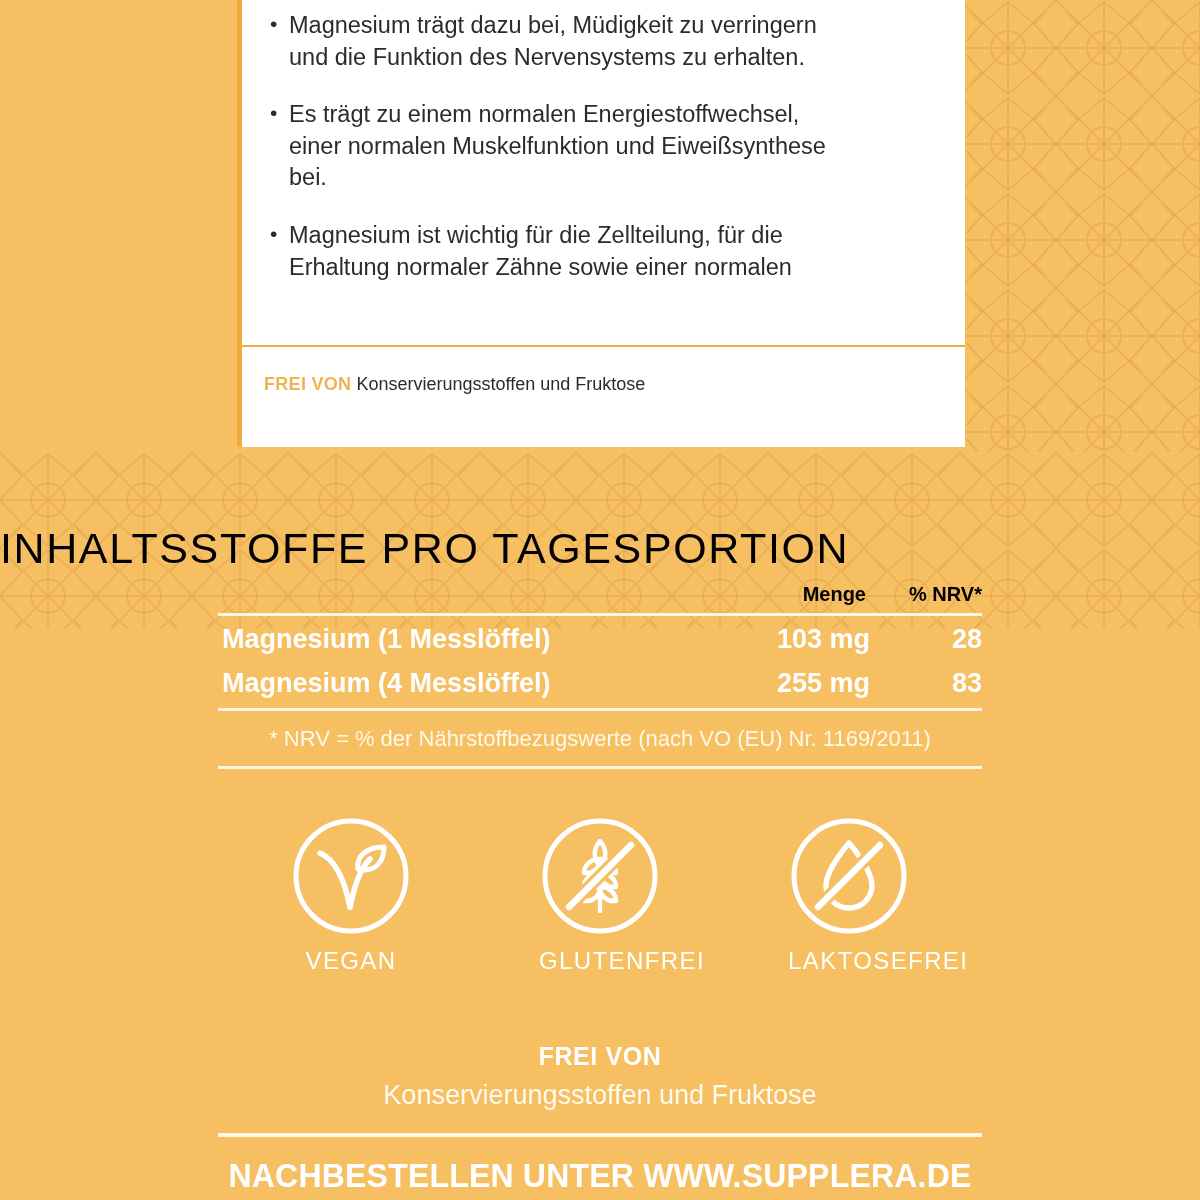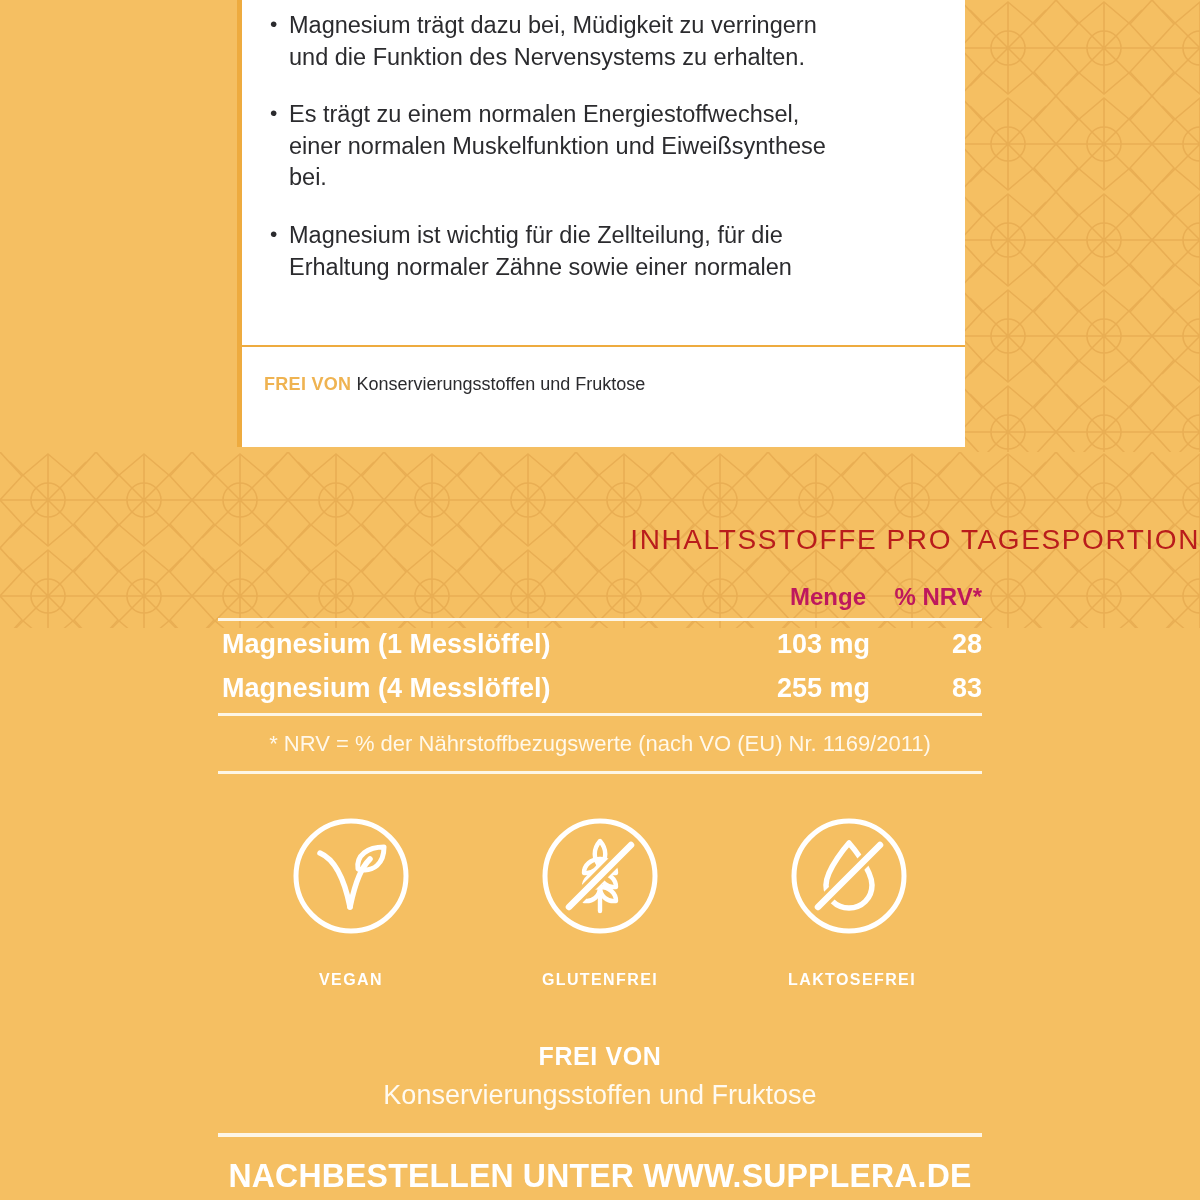--- a/index.html
+++ b/index.html
@@ -54,54 +54,54 @@
   .freivon-line{
     position:absolute;left:22px;top:386px;
     font-size:18px;color:#2b2b2e;
     white-space:nowrap;
   }
   .freivon-line .accent{color:#efb351;font-weight:bold;letter-spacing:.3px;}
 
   
   .section-title{
     position:absolute;left:0;top:524px;width:1200px;
-    text-align:right;
-    color:#b91c1c;
-    font-size:28px;
+    text-align:left;
+    color:#000000;
+    font-size:43px;
     letter-spacing:1.6px;
     font-weight:400;
   }
 
   
   .table-wrap{position:absolute;left:218px;top:583px;width:764px;}
   .trow{display:flex;align-items:baseline;color:#ffffff;}
   .c-name{flex:0 0 488px;}
   .c-amt{flex:0 0 160px;text-align:right;}
   .c-nrv{flex:1 1 auto;text-align:right;}
 
-  .thead{font-size:24px;color:#be185d;font-weight:bold;padding-bottom:5px;}
+  .thead{font-size:20px;color:#000000;font-weight:bold;padding-bottom:5px;}
   .thead .c-name{flex:0 0 488px;}
   .rule{height:3px;background:#fdf6e7;margin:2px 0;}
   .rule.thin{height:3px;background:#fdf6e7;}
   .tbody-row{font-size:27px;font-weight:bold;padding:6px 0 7px 4px;}
   .note{
     text-align:center;color:#fff8ea;font-size:22px;
     padding:13px 0 12px 0;
   }
 
   
   .certs{
     position:absolute;left:0;top:815px;width:1200px;
     display:flex;justify-content:center;gap:127px;
   }
   .cert{width:122px;text-align:center;}
   .cert svg{display:block;margin:0 auto;}
   .cert-label{
-    margin-top:34px;color:#ffffff;font-size:16px;
-    font-weight:bold;letter-spacing:1.4px;white-space:nowrap;
+    margin-top:10px;color:#ffffff;font-size:24px;
+    font-weight:normal;letter-spacing:1.4px;white-space:nowrap;
   }
 
   
   .footer-freivon{
     position:absolute;left:0;top:1042px;width:1200px;text-align:center;
     color:#ffffff;font-size:25px;font-weight:bold;letter-spacing:.6px;
   }
   .footer-sub{
     position:absolute;left:0;top:1080px;width:1200px;text-align:center;
     color:#fffaf0;font-size:27px;font-weight:400;

